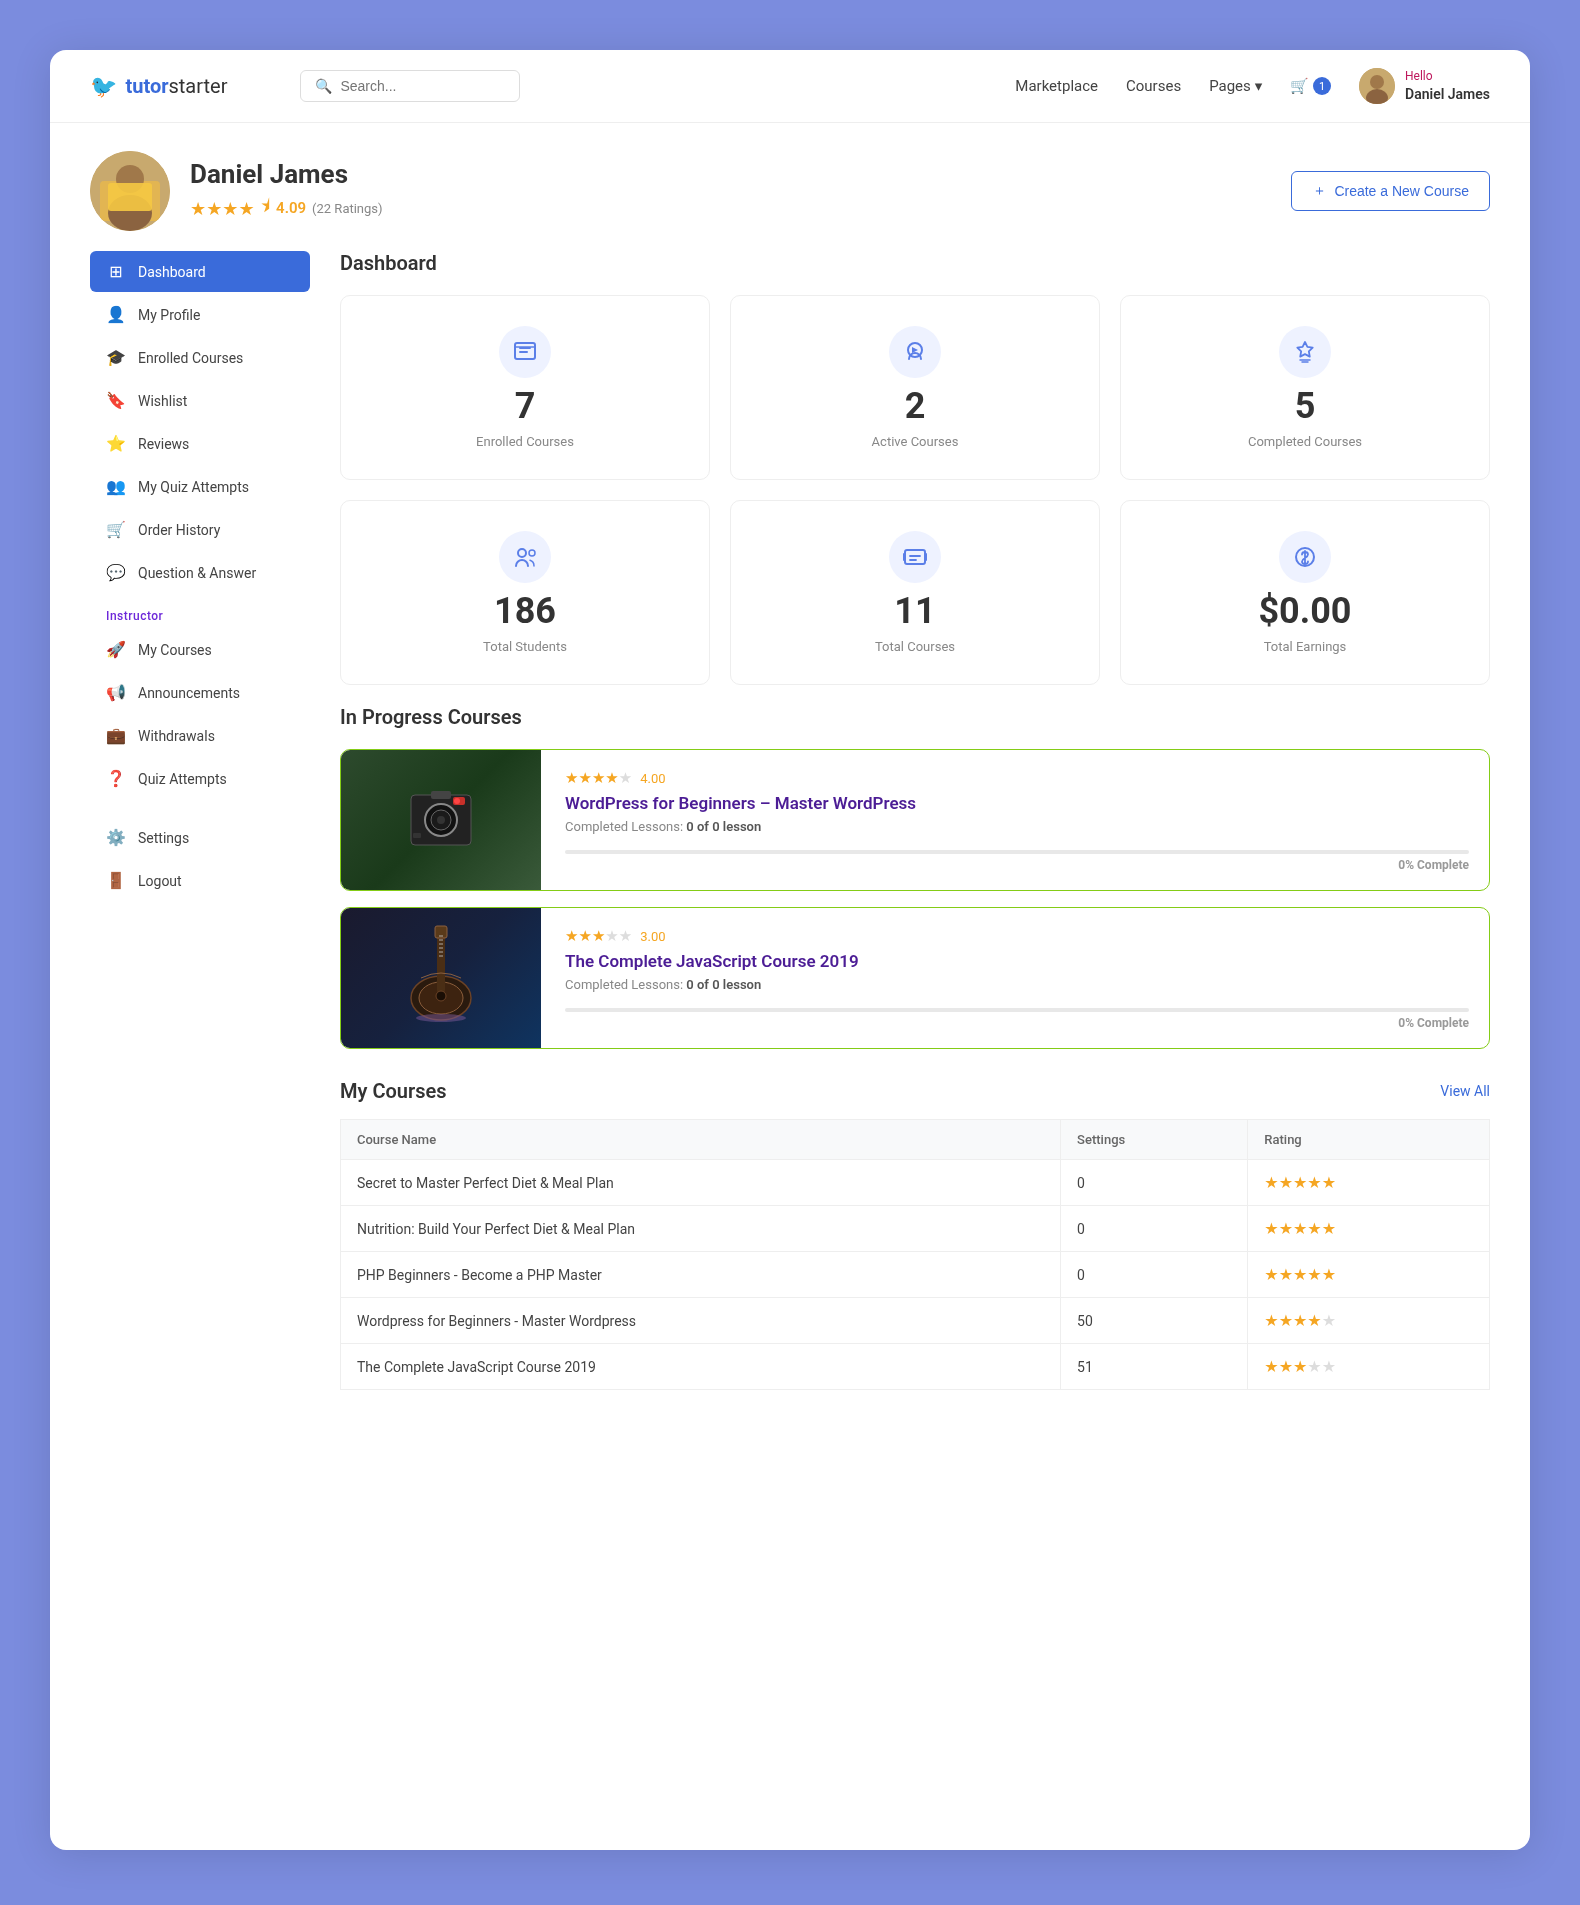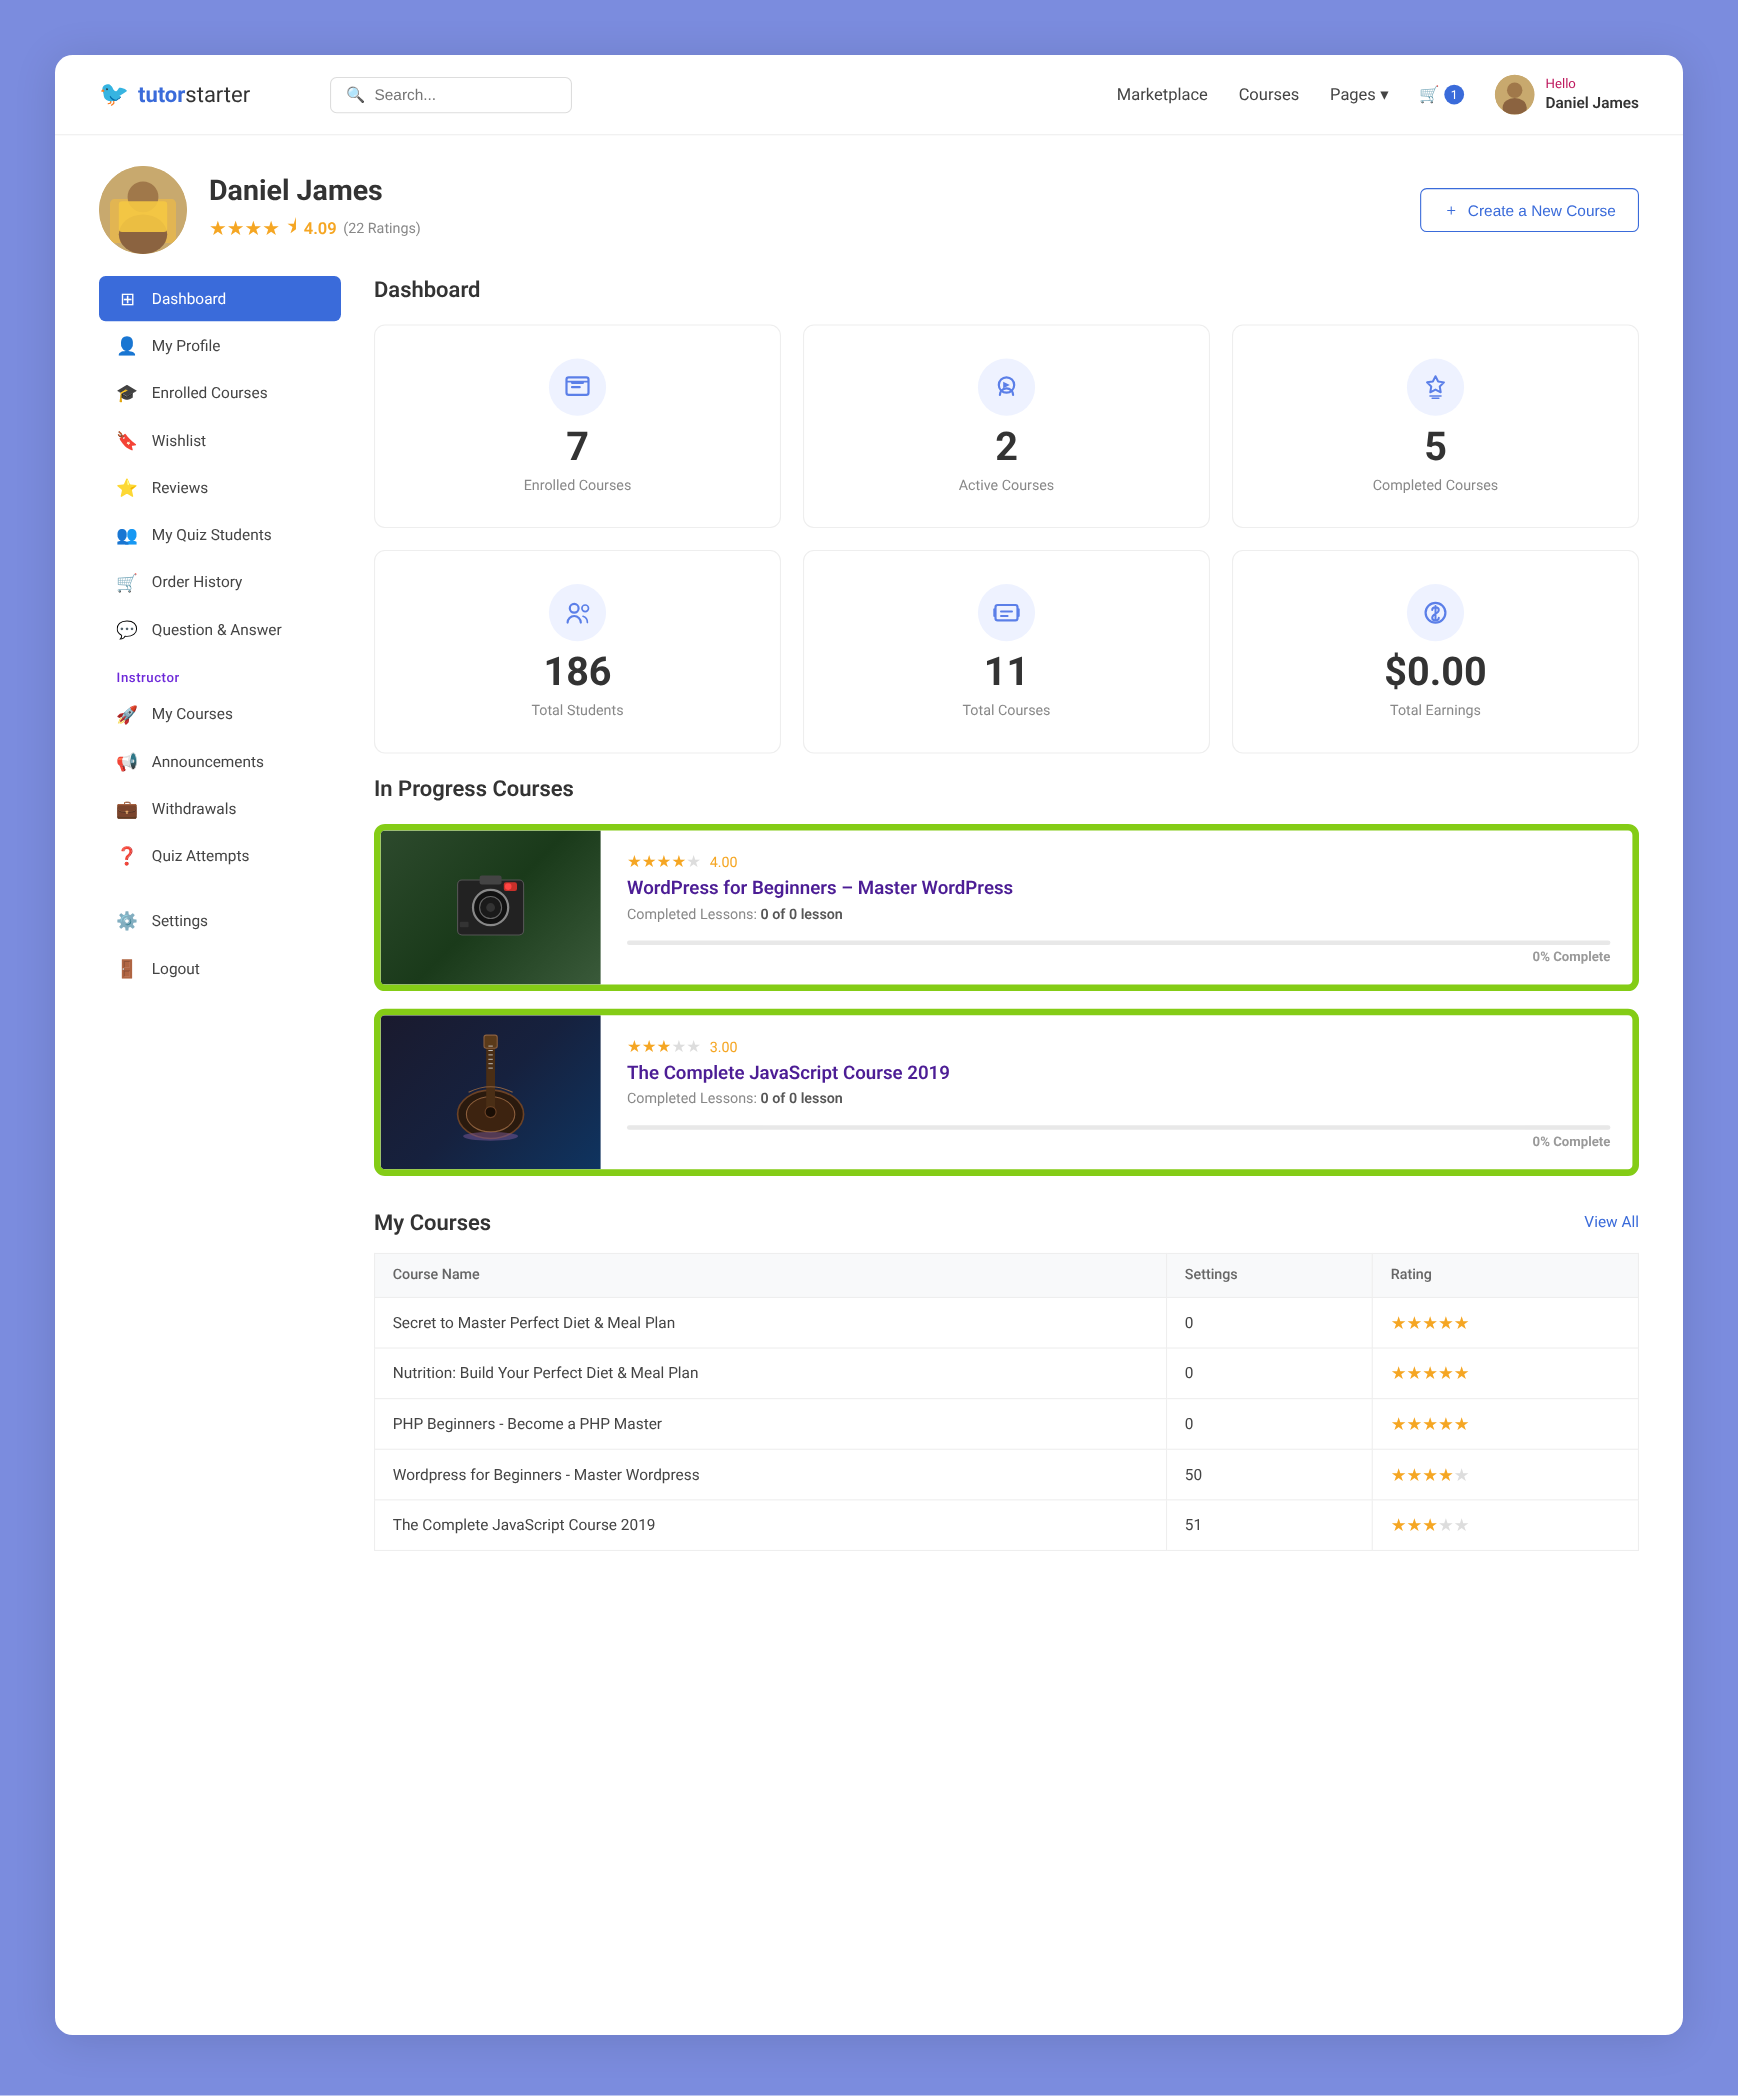--- a/index.html
+++ b/index.html
@@ -200,21 +200,21 @@
       color: #5b7fe8;
     }
     .stat-number { font-size: 36px; font-weight: 700; color: #333; line-height: 1; }
     .stat-label { font-size: 13px; color: #888; }
 
     
     .in-progress-section { margin-top: 20px; }
     .course-card {
       display: flex;
       gap: 20px;
-      border: 6px solid #84cc16;
+      border: 1px solid #84cc16;
       border-radius: 10px;
       margin-bottom: 16px;
       overflow: hidden;
     }
     .course-thumb {
       width: 200px;
       height: 140px;
       flex-shrink: 0;
       background: #555;
       object-fit: cover;
@@ -373,21 +373,21 @@
       <div class="sidebar-item">
         <span class="sidebar-icon">🔖</span>
         <span>Wishlist</span>
       </div>
       <div class="sidebar-item">
         <span class="sidebar-icon">⭐</span>
         <span>Reviews</span>
       </div>
       <div class="sidebar-item">
         <span class="sidebar-icon">👥</span>
-        <span>My Quiz Students</span>
+        <span>My Quiz Attempts</span>
       </div>
       <div class="sidebar-item">
         <span class="sidebar-icon">🛒</span>
         <span>Order History</span>
       </div>
       <div class="sidebar-item">
         <span class="sidebar-icon">💬</span>
         <span>Question &amp; Answer</span>
       </div>
       <div class="sidebar-divider">Instructor</div>

